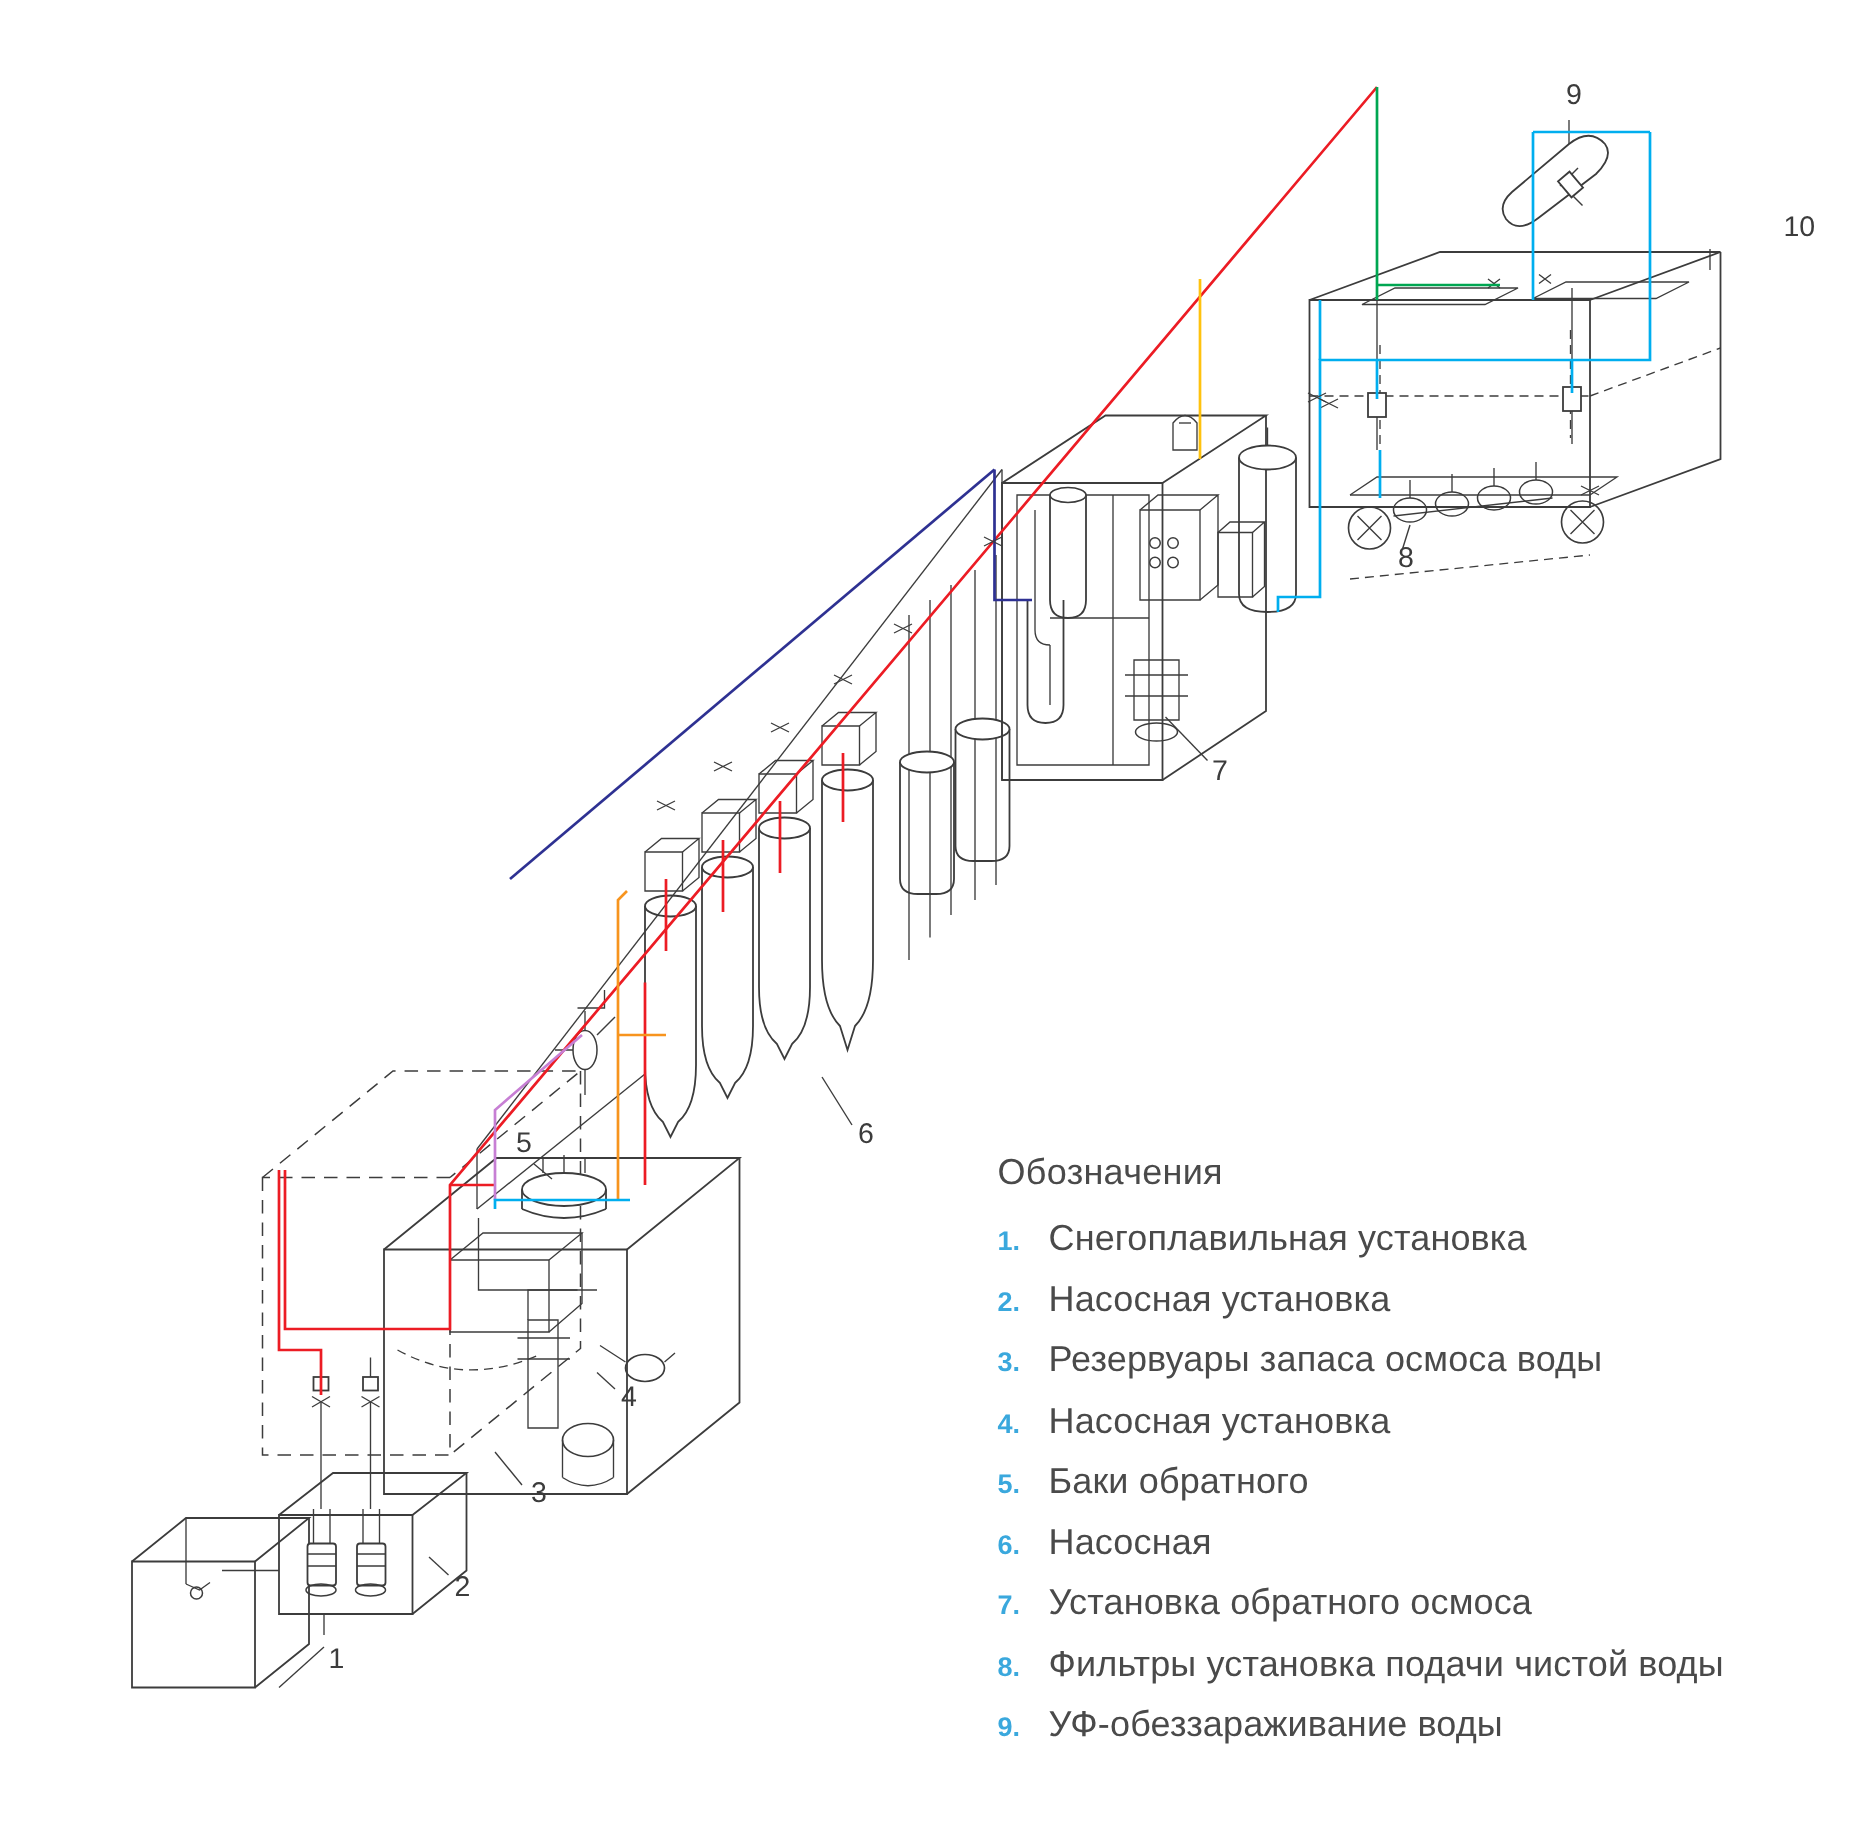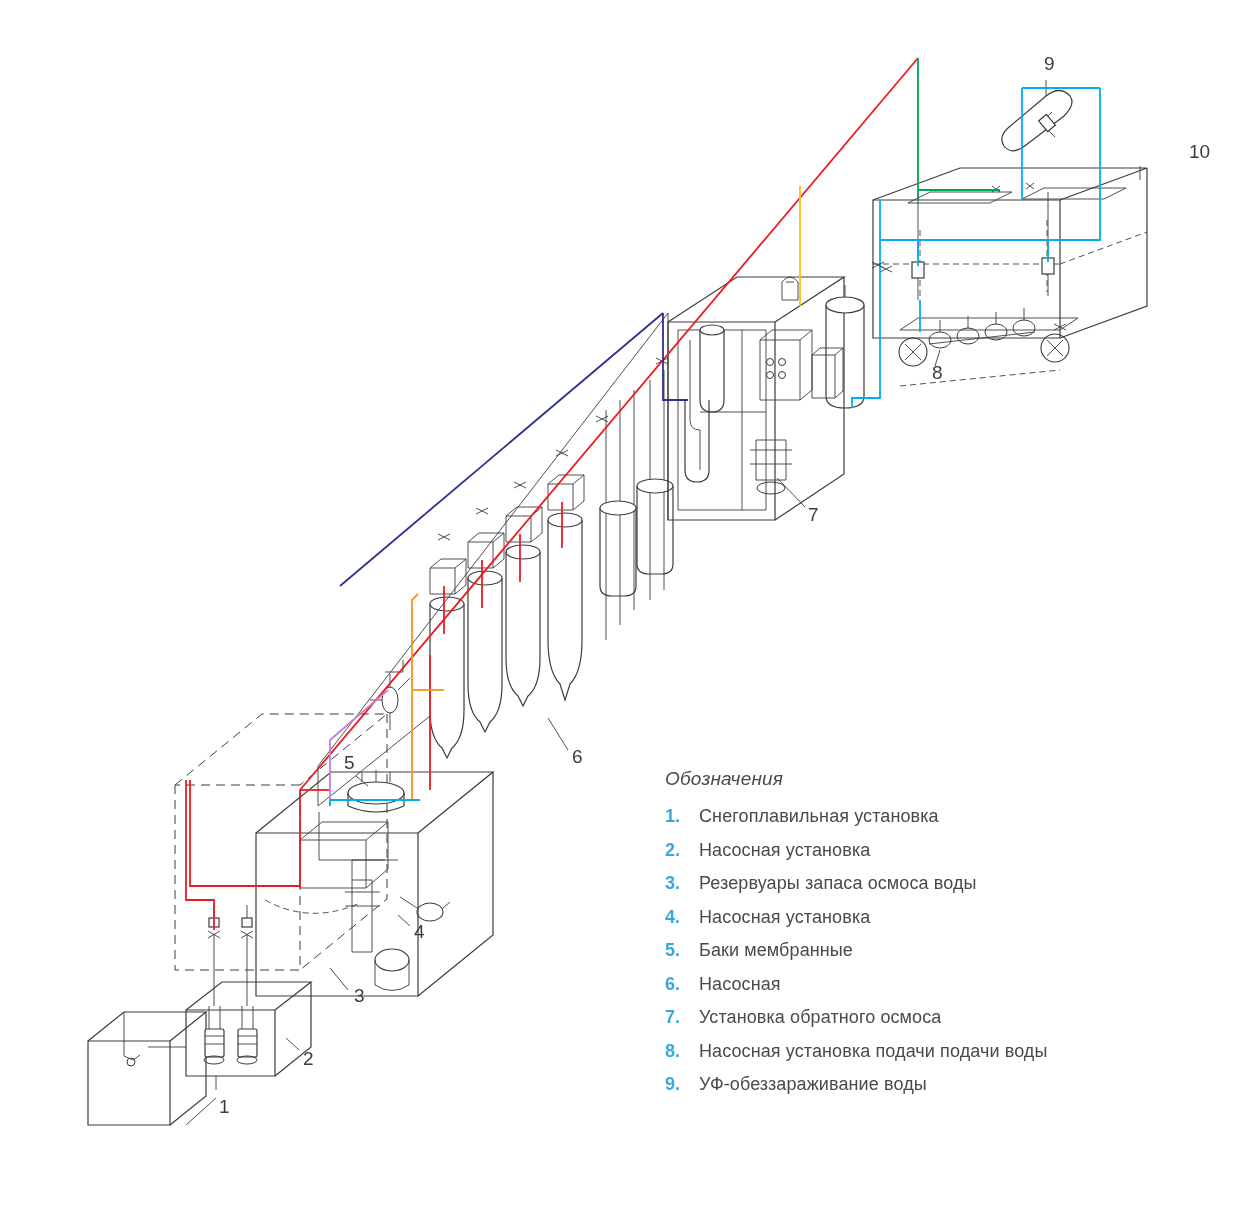--- a/index.html
+++ b/index.html
@@ -29,25 +29,24 @@
     width: 1240px;
     height: 1218px;
   }
   .legend {
     position: absolute;
     left: 665px;
     top: 768px;
     width: 540px;
   }
   .legend-title {
-    font-size: 19px;
+    font-size: 24px;
     color: #4a4a4a;
     margin-bottom: 16px;
     letter-spacing: 0.2px;
-    font-style: italic;
   }
   .legend-list {
     list-style: none;
     margin: 0;
     padding: 0;
   }
   .legend-item {
     display: flex;
     align-items: baseline;
     margin-bottom: 12.5px;
@@ -55,21 +54,21 @@
   .legend-num {
     color: #3aa8dd;
     font-weight: bold;
     font-size: 18px;
     width: 34px;
     flex: 0 0 34px;
     text-align: left;
   }
   .legend-label {
     color: #4a4a4a;
-    font-size: 18px;
+    font-size: 24px;
     letter-spacing: 0.1px;
   }
   .callout {
     position: absolute;
     font-size: 19px;
     color: #3c3c3c;
     font-family: "Liberation Sans", sans-serif;
   }
 </style>
 </head>
@@ -385,33 +384,33 @@
       <li class="legend-item">
         <span class="legend-num">3.</span>
         <span class="legend-label">Резервуары запаса осмоса воды</span>
       </li>
       <li class="legend-item">
         <span class="legend-num">4.</span>
         <span class="legend-label">Насосная установка</span>
       </li>
       <li class="legend-item">
         <span class="legend-num">5.</span>
-        <span class="legend-label">Баки мембранные</span>
+        <span class="legend-label">Баки обратного</span>
       </li>
       <li class="legend-item">
         <span class="legend-num">6.</span>
         <span class="legend-label">Насосная</span>
       </li>
       <li class="legend-item">
         <span class="legend-num">7.</span>
         <span class="legend-label">Установка обратного осмоса</span>
       </li>
       <li class="legend-item">
         <span class="legend-num">8.</span>
-        <span class="legend-label">Насосная установка подачи подачи воды</span>
+        <span class="legend-label">Фильтры установка подачи чистой воды</span>
       </li>
       <li class="legend-item">
         <span class="legend-num">9.</span>
         <span class="legend-label">УФ-обеззараживание воды</span>
       </li>
     </ul>
   </div>
 
 </div>
 

